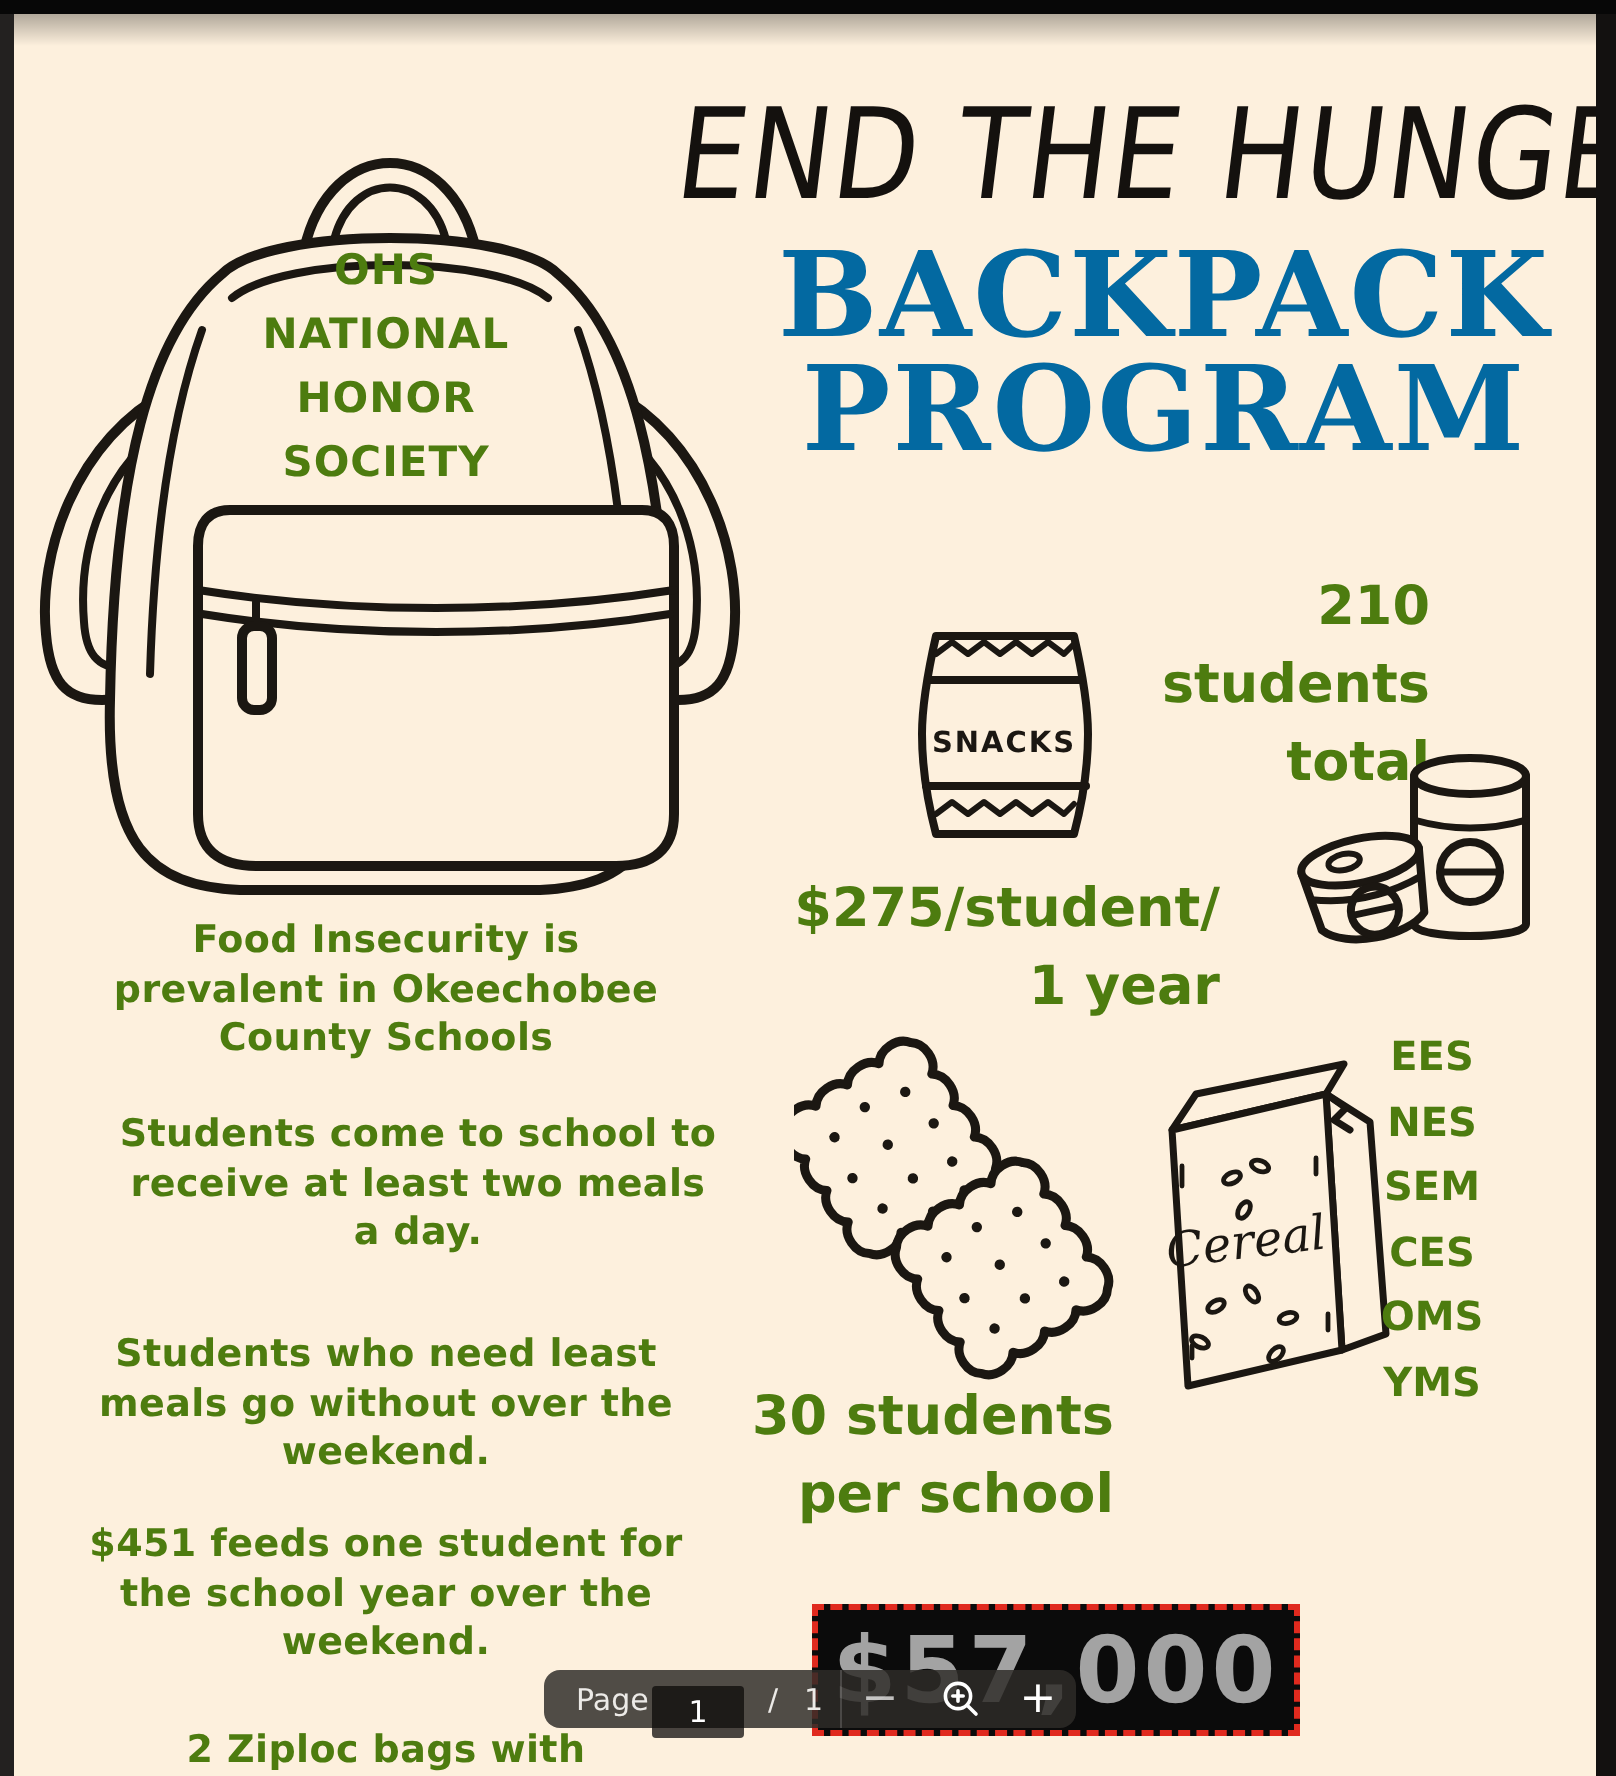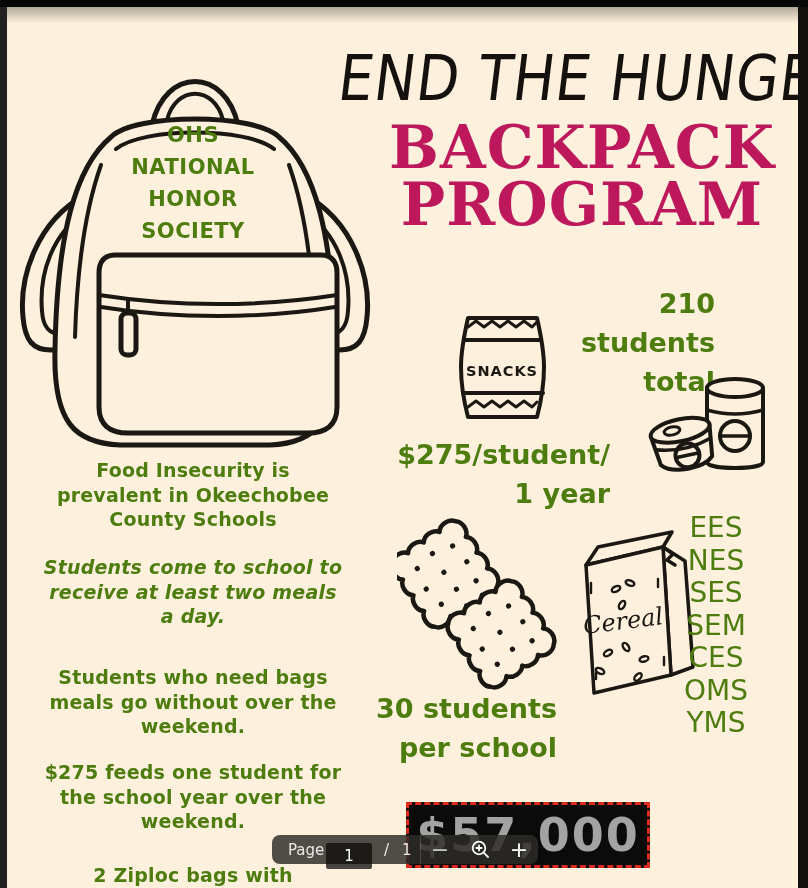--- a/index.html
+++ b/index.html
@@ -12,26 +12,26 @@
   .page::before{content:"";position:absolute;left:0;top:0;width:100%;height:16px;
     background:linear-gradient(rgba(0,0,0,.30),rgba(0,0,0,0));pointer-events:none;}
   .ink{color:#4d7c0f;}
   .abs{position:absolute;}
   .pre{white-space:pre-line;}
   .center{text-align:center;}
   
   .script-head{font-size:60px;color:#14110e;transform:skewX(-7deg) scale(.92,1.05);
     transform-origin:left center;letter-spacing:1px;white-space:nowrap;}
   .slab-head{font-family:"DejaVu Serif",serif;font-weight:bold;font-size:59px;line-height:57px;
-    letter-spacing:1px;color:#be185d;}
+    letter-spacing:1px;color:#0369a1;}
   
   .para{font-weight:bold;font-size:19px;line-height:24.5px;letter-spacing:.2px;}
   .stat{font-weight:bold;font-size:27px;line-height:39px;text-align:right;}
   .bp-label{font-weight:bold;font-size:21px;line-height:32px;letter-spacing:.5px;}
-  .schools{font-weight:normal;font-size:28px;line-height:32.5px;}
+  .schools{font-weight:bold;font-size:20px;line-height:32.5px;}
   .schools span{display:block;}
   
   .total-box{left:399px;top:795px;width:244px;height:66px;box-sizing:border-box;
     background:#0b0b0b;border:3px dashed #e02a1e;display:flex;align-items:center;justify-content:center;
     z-index:2;}
   .total-box .amt{color:#a3a3a3;font-weight:bold;font-size:46px;letter-spacing:2px;}
   
   .toolbar{left:272px;top:835px;width:266px;height:29px;border-radius:8px;
     background:rgba(47,44,41,.84);z-index:5;}
   .toolbar .tb{position:absolute;top:0;height:100%;display:flex;align-items:center;color:#eceae7;font-size:15px;}
@@ -115,27 +115,27 @@
         <path stroke-width="3.5" d="M26,84 L50,84"></path>
       </g>
     </svg>
 
     <div class="abs center ink stat pre" style="left:383px;top:428px;width:220px;">$275/student/
 1 year</div>
 
     <div class="abs center ink para pre" style="left:16px;top:451px;width:340px;">Food Insecurity is
 prevalent in Okeechobee
 County Schools</div>
-    <div class="abs center ink para pre" style="left:16px;top:548px;width:340px;font-style:italic;">Students come to school to
+    <div class="abs center ink para pre" style="left:32px;top:548px;width:340px;">Students come to school to
 receive at least two meals
 a day.</div>
-    <div class="abs center ink para pre" style="left:16px;top:658px;width:340px;">Students who need bags
+    <div class="abs center ink para pre" style="left:16px;top:658px;width:340px;">Students who need least
 meals go without over the
 weekend.</div>
-    <div class="abs center ink para pre" style="left:16px;top:753px;width:340px;">$275 feeds one student for
+    <div class="abs center ink para pre" style="left:16px;top:753px;width:340px;">$451 feeds one student for
 the school year over the
 weekend.</div>
     <div class="abs center ink para pre" style="left:16px;top:856px;width:340px;">2 Ziploc bags with</div>
 
     <svg class="abs" style="left:390px;top:505px;" width="165" height="190" viewBox="0 0 165 190" fill="none" stroke="#1b1712" stroke-linecap="round" stroke-linejoin="round">
       <g transform="translate(48,62) rotate(-34) translate(-44,-44)">
         <path stroke-width="4.5" fill="#fdf0dd" d="M6,6 a11,9 0 0 1 19,0 a11,9 0 0 1 19,0 a11,9 0 0 1 19,0 a11,9 0 0 1 19,0 a9,11 0 0 1 0,19 a9,11 0 0 1 0,19 a9,11 0 0 1 0,19 a9,11 0 0 1 0,19 a11,9 0 0 1 -19,0 a11,9 0 0 1 -19,0 a11,9 0 0 1 -19,0 a11,9 0 0 1 -19,0 a9,11 0 0 1 0,-19 a9,11 0 0 1 0,-19 a9,11 0 0 1 0,-19 a9,11 0 0 1 0,-19 Z"></path>
         <g fill="#1b1712" stroke="none">
           <circle cx="24" cy="24" r="2.6"></circle>
             <circle cx="45" cy="20" r="2.6"></circle>
@@ -182,21 +182,20 @@
         <ellipse cx="28" cy="146" rx="4.5" ry="2.6" transform="rotate(25 28 146)"></ellipse>
         <ellipse cx="66" cy="152" rx="4.5" ry="2.6" transform="rotate(-45 66 152)"></ellipse>
       </g>
       <path stroke-width="2.4" d="M19,58 L19,68 M86,54 L86,62 M24,148 L24,154 M92,132 L92,140"></path>
       <text x="52" y="104" text-anchor="middle" fill="#1b1712" stroke="none" transform="rotate(-7 52 104)" style="font:italic 24px 'DejaVu Serif',serif;">Cereal</text>
     </svg>
 
     <div class="abs center ink schools" style="left:664px;top:505px;width:90px;">
       <span>EES</span>
       <span>NES</span>
-      <span>SES</span>
       <span>SEM</span>
       <span>CES</span>
       <span>OMS</span>
       <span>YMS</span>
     </div>
 
     <div class="abs total-box">
       <span class="amt">$57,000</span>
     </div>
 

